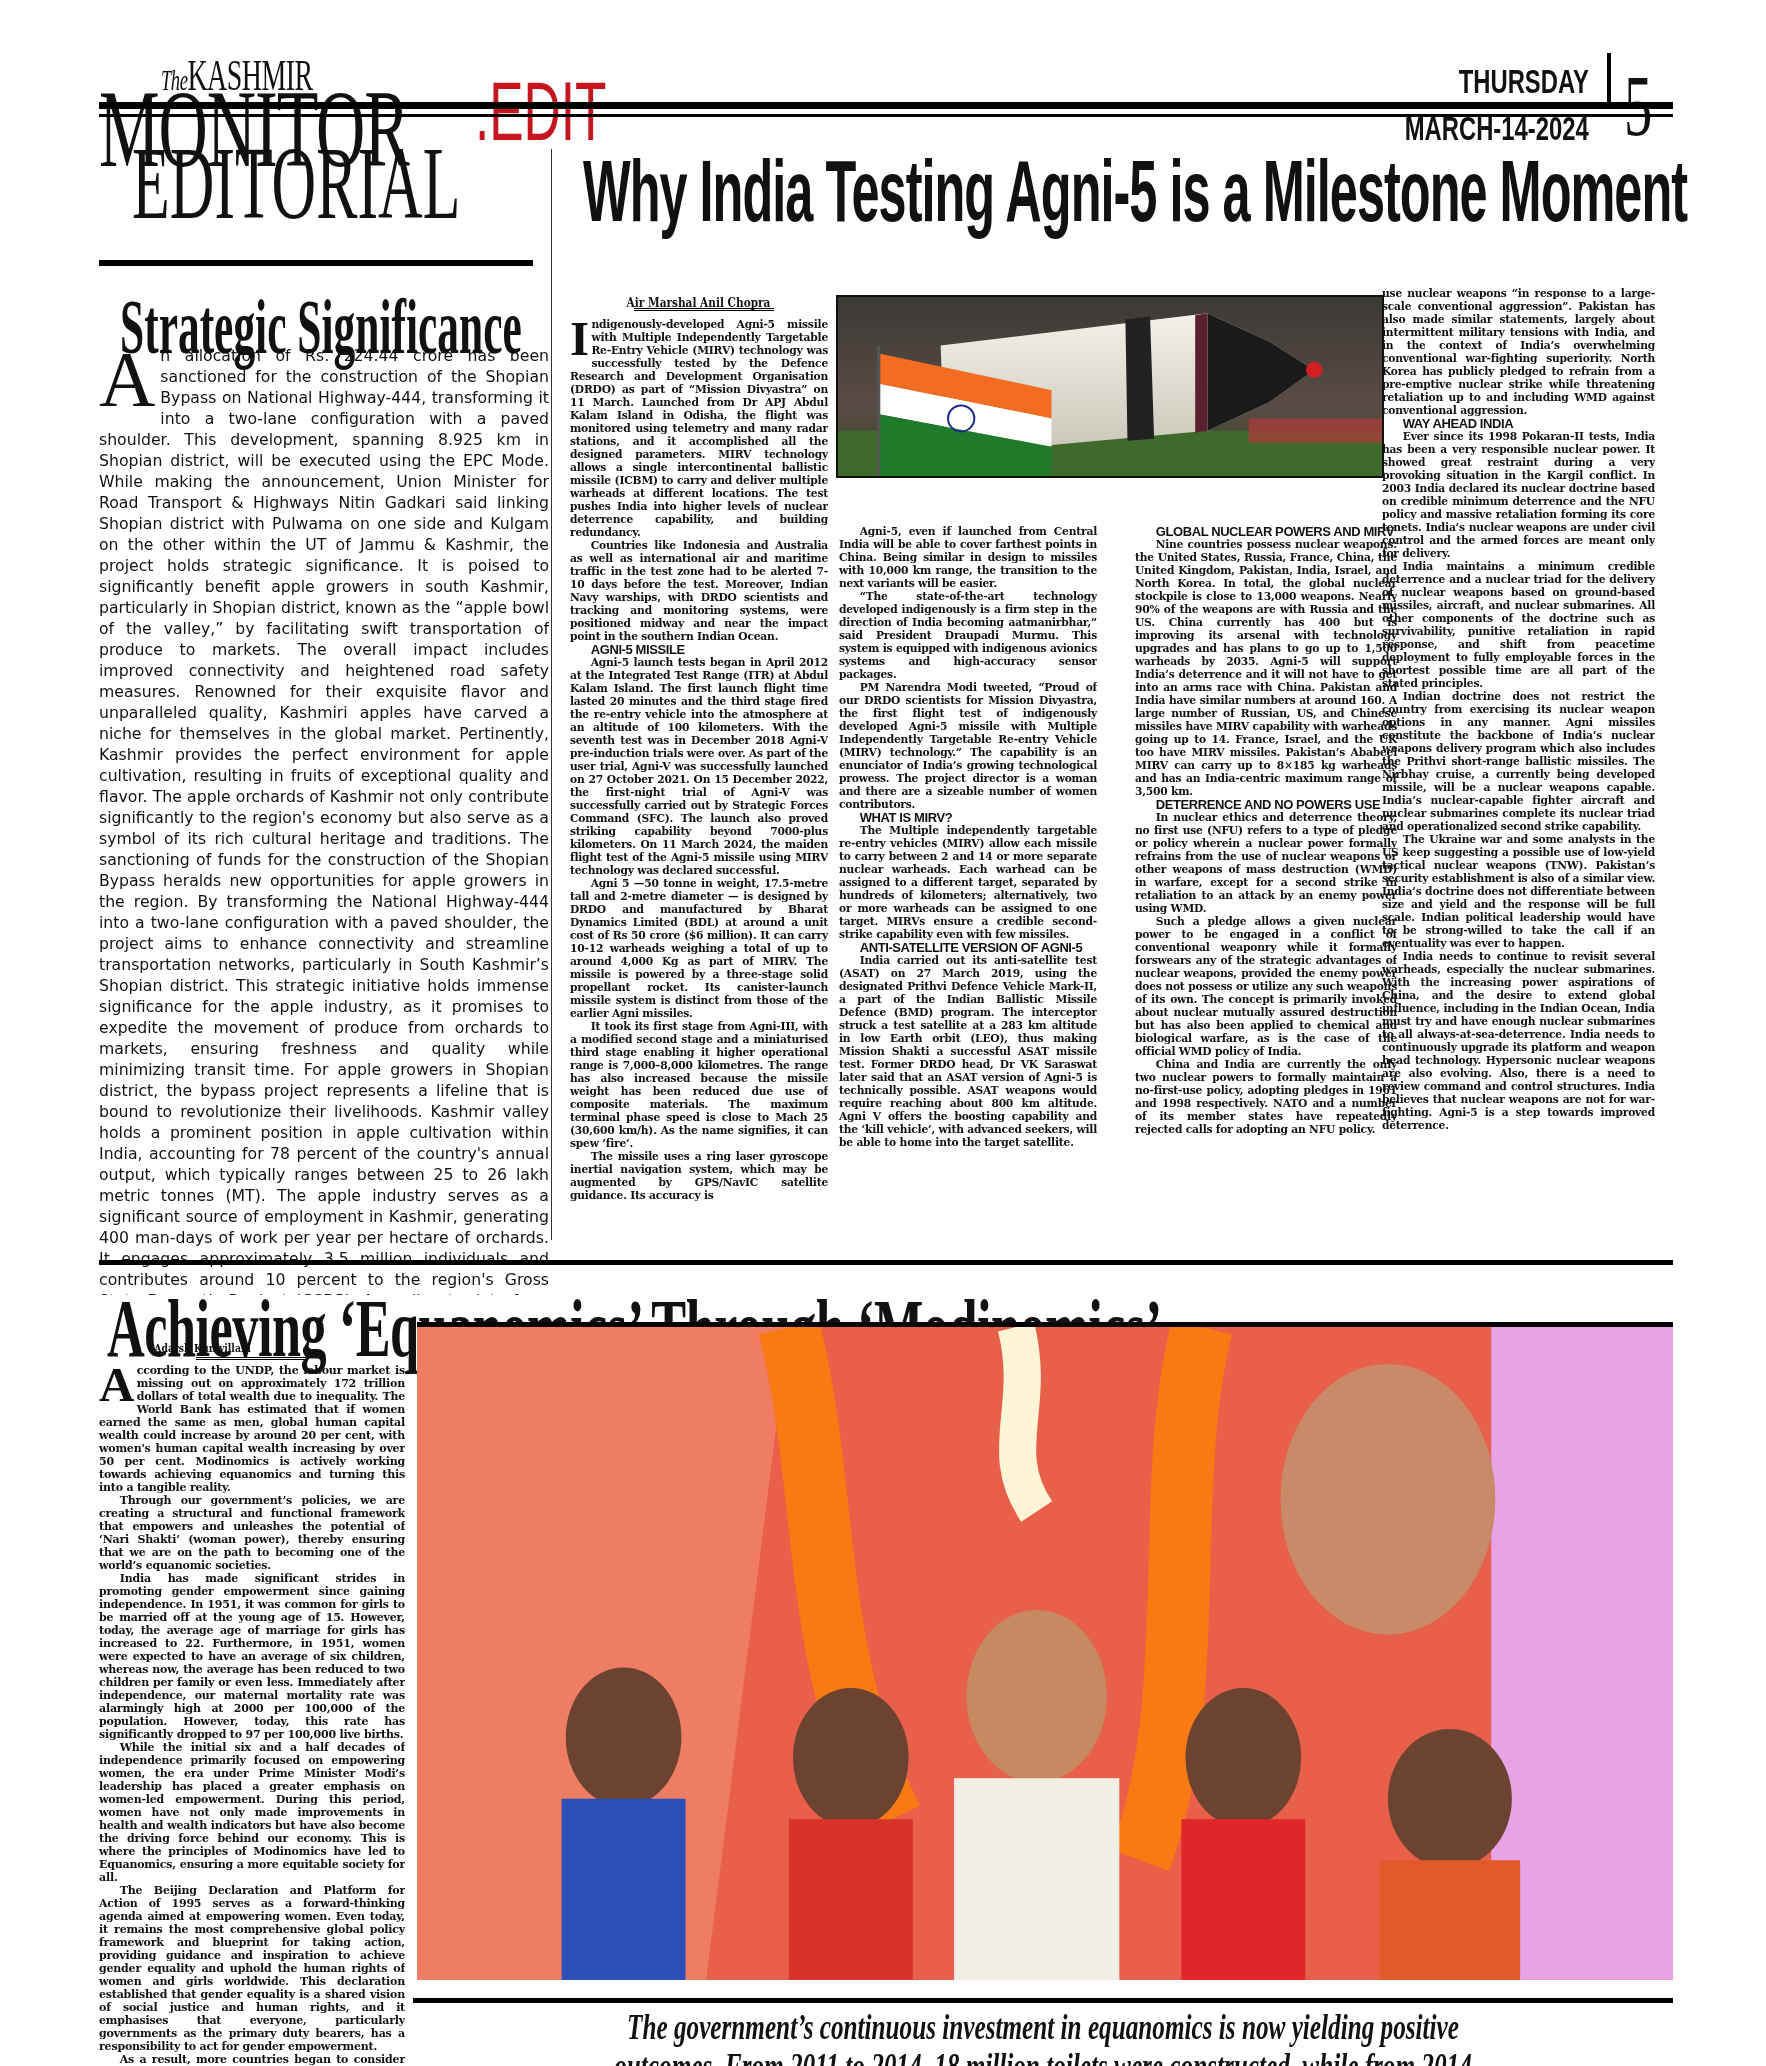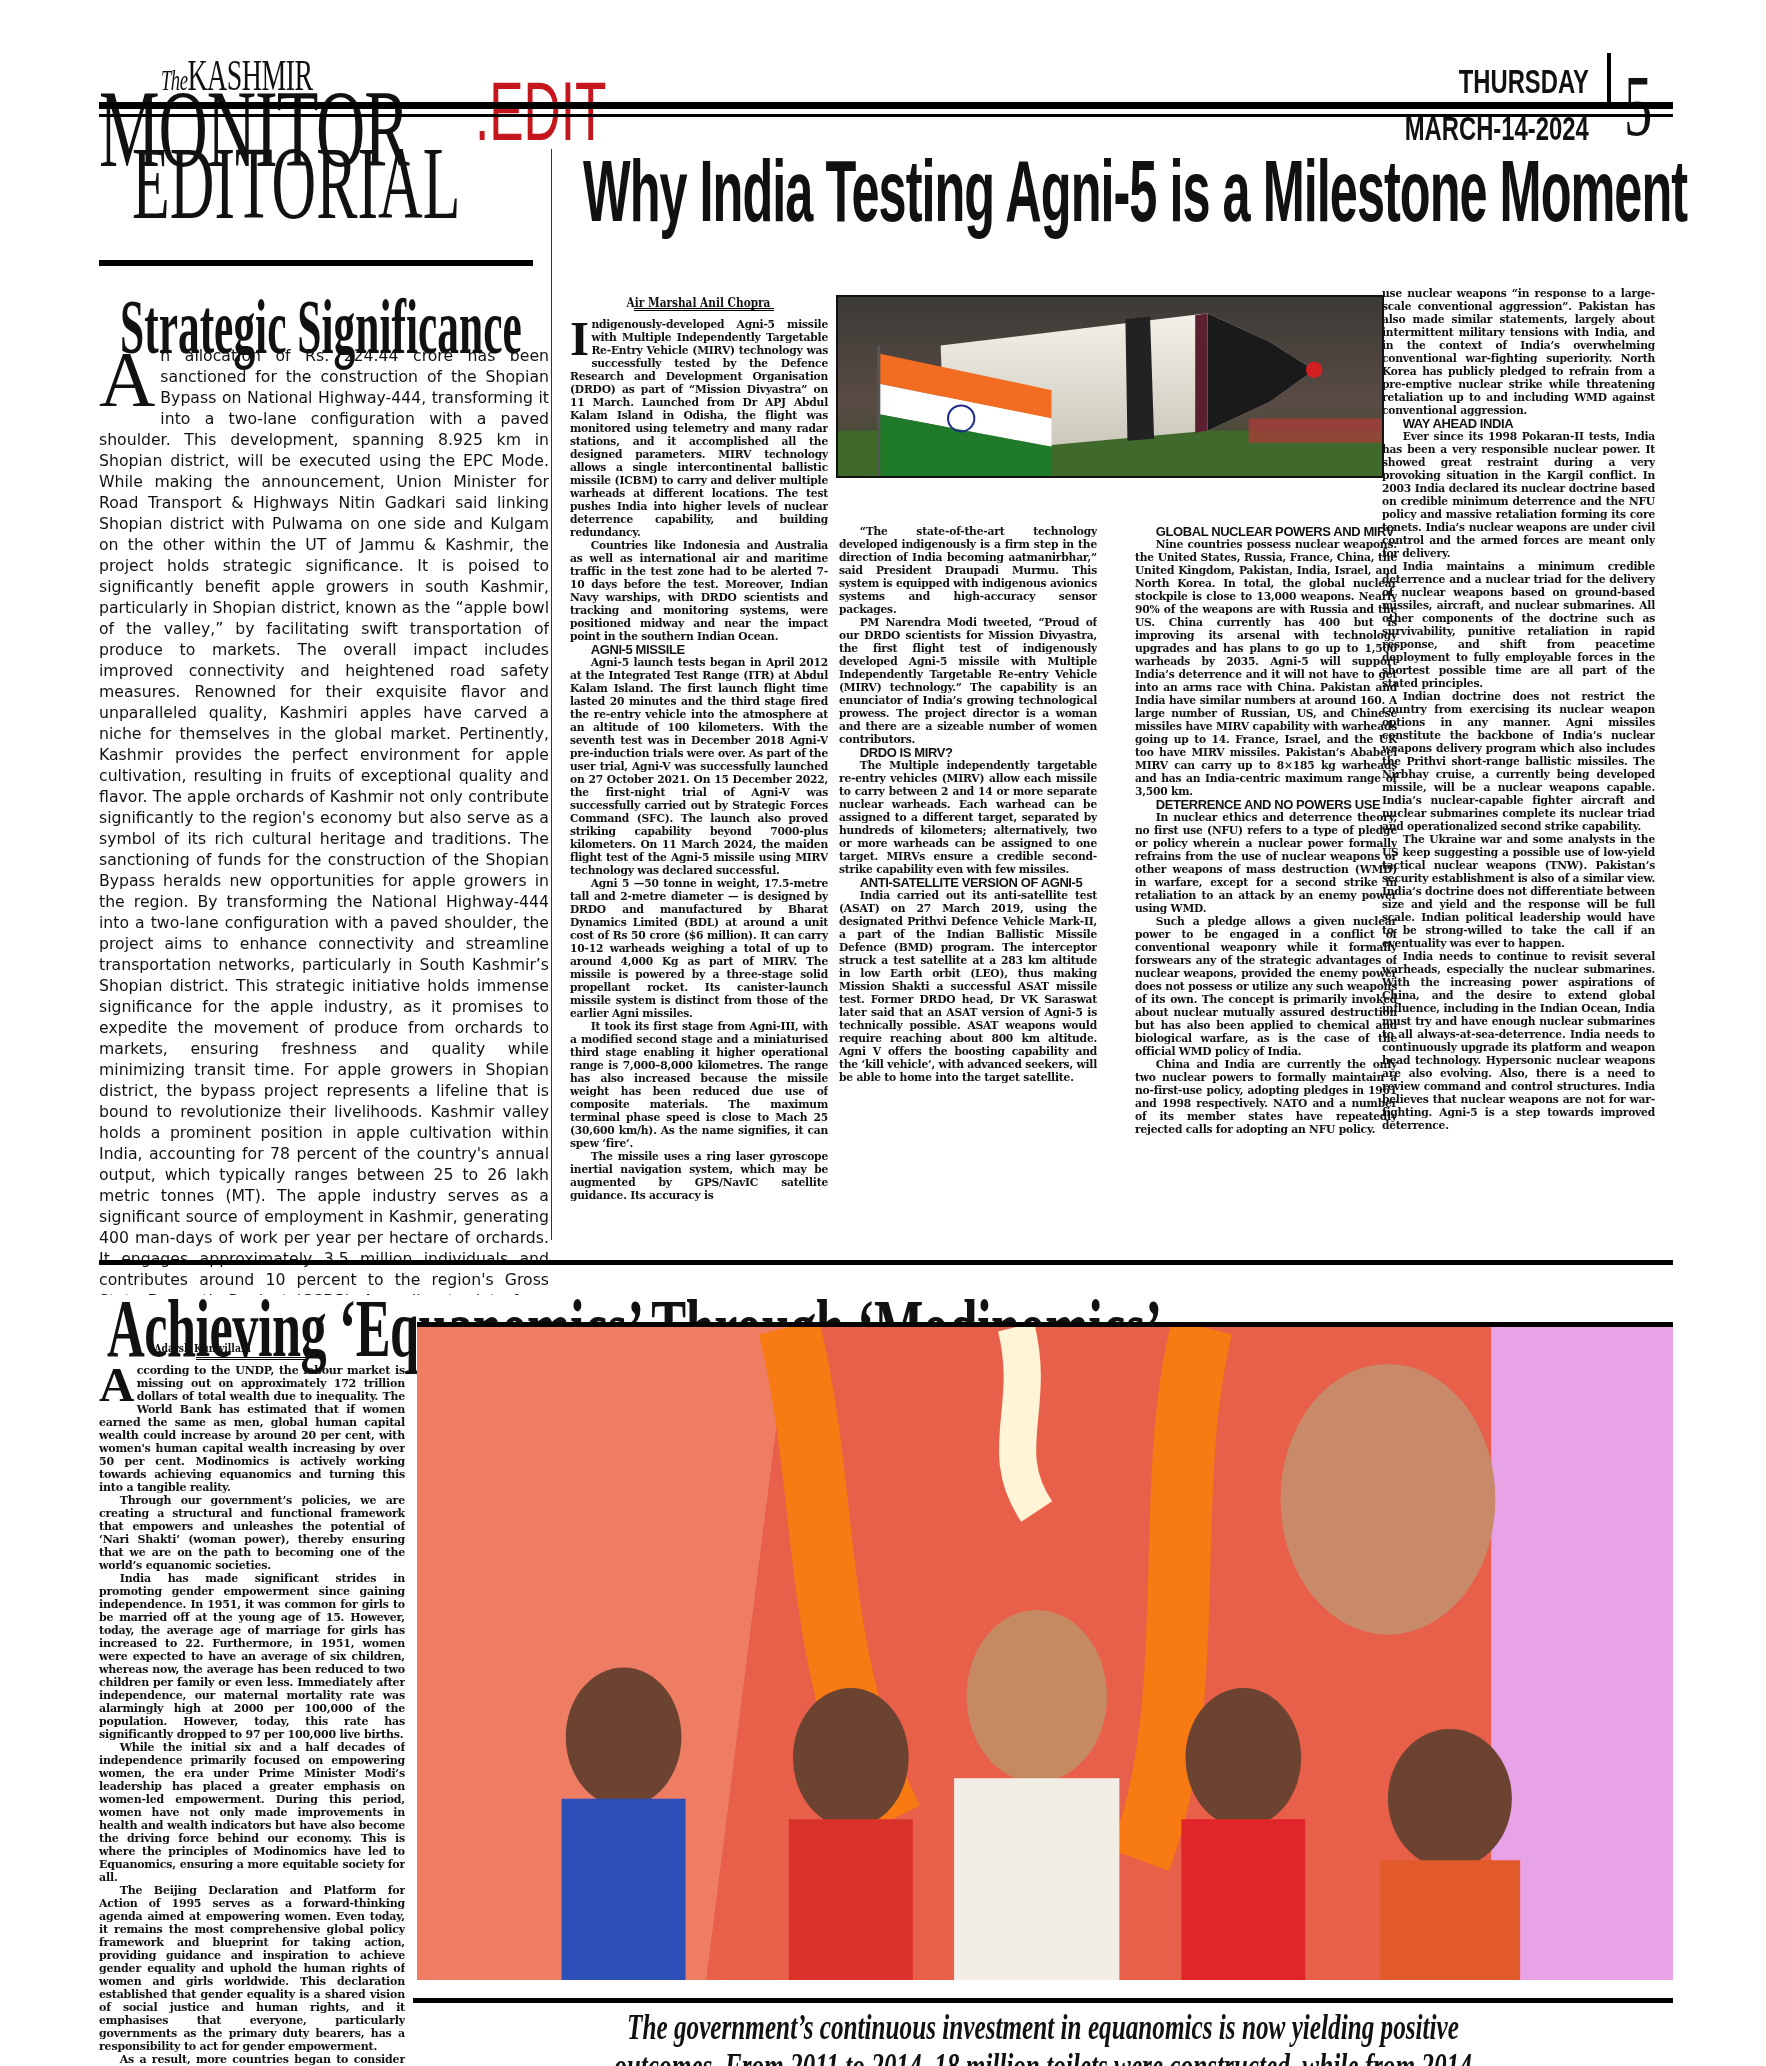--- a/index.html
+++ b/index.html
@@ -120,23 +120,24 @@
       <rect x="95" y="120" width="8" height="322" fill="#555"></rect>
       <path d="M103 140 L520 230 L520 300 L103 215 Z" fill="#f26c21"></path>
       <path d="M103 215 L520 300 L520 370 L103 290 Z" fill="#ffffff"></path>
       <path d="M103 290 L520 370 L520 442 L103 442 Z" fill="#1f7a2a"></path>
       <circle cx="300" cy="300" r="32" fill="none" stroke="#1d2e8a" stroke-width="5"></circle>
     </g>
   </svg>
 </div>
 
 <div class="abs col agni-col2">
+    <p><span>Agni-5, even if launched from Central India will be able to cover farthest points in China. Being similar in design to missiles with 10,000 km range, the transition to the next variants will be easier.</span></p>
     <p><span>“The state-of-the-art technology developed indigenously is a firm step in the direction of India becoming aatmanirbhar,” said President Draupadi Murmu. This system is equipped with indigenous avionics systems and high-accuracy sensor packages.</span></p>
     <p><span>PM Narendra Modi tweeted, “Proud of our DRDO scientists for Mission Divyastra, the first flight test of indigenously developed Agni-5 missile with Multiple Independently Targetable Re-entry Vehicle (MIRV) technology.” The capability is an enunciator of India’s growing technological prowess. The project director is a woman and there are a sizeable number of women contributors.</span></p>
-    <h4><span>DRDO IS MIRV?</span></h4>
+    <h4><span>WHAT IS MIRV?</span></h4>
     <p><span>The Multiple independently targetable re-entry vehicles (MIRV) allow each missile to carry between 2 and 14 or more separate nuclear warheads. Each warhead can be assigned to a different target, separated by hundreds of kilometers; alternatively, two or more warheads can be assigned to one target. MIRVs ensure a credible second-strike capability even with few missiles.</span></p>
     <h4><span>ANTI-SATELLITE VERSION OF AGNI-5</span></h4>
     <p><span>India carried out its anti-satellite test (ASAT) on 27 March 2019, using the designated Prithvi Defence Vehicle Mark-II, a part of the Indian Ballistic Missile Defence (BMD) program. The interceptor struck a test satellite at a 283 km altitude in low Earth orbit (LEO), thus making Mission Shakti a successful ASAT missile test. Former DRDO head, Dr VK Saraswat later said that an ASAT version of Agni-5 is technically possible. ASAT weapons would require reaching about 800 km altitude. Agni V offers the boosting capability and the ‘kill vehicle’, with advanced seekers, will be able to home into the target satellite.</span></p>
   </div>
 <div class="abs col agni-col3">
     <h4><span>GLOBAL NUCLEAR POWERS AND MIRV</span></h4>
     <p><span>Nine countries possess nuclear weapons: the United States, Russia, France, China, the United Kingdom, Pakistan, India, Israel, and North Korea. In total, the global nuclear stockpile is close to 13,000 weapons. Nearly 90% of the weapons are with Russia and the US. China currently has 400 but is improving its arsenal with technology upgrades and has plans to go up to 1,500 warheads by 2035. Agni-5 will support India’s deterrence and it will not have to get into an arms race with China. Pakistan and India have similar numbers at around 160. A large number of Russian, US, and Chinese missiles have MIRV capability with warheads going up to 14. France, Israel, and the UK too have MIRV missiles. Pakistan’s Ababeel MIRV can carry up to 8×185 kg warheads and has an India-centric maximum range of 3,500 km.</span></p>
     <h4><span>DETERRENCE AND NO POWERS USE</span></h4>
     <p><span>In nuclear ethics and deterrence theory, no first use (NFU) refers to a type of pledge or policy wherein a nuclear power formally refrains from the use of nuclear weapons or other weapons of mass destruction (WMD) in warfare, except for a second strike in retaliation to an attack by an enemy power using WMD.</span></p>
     <p><span>Such a pledge allows a given nuclear power to be engaged in a conflict of conventional weaponry while it formally forswears any of the strategic advantages of nuclear weapons, provided the enemy power does not possess or utilize any such weapons of its own. The concept is primarily invoked about nuclear mutually assured destruction but has also been applied to chemical and biological warfare, as is the case of the official WMD policy of India.</span></p>

